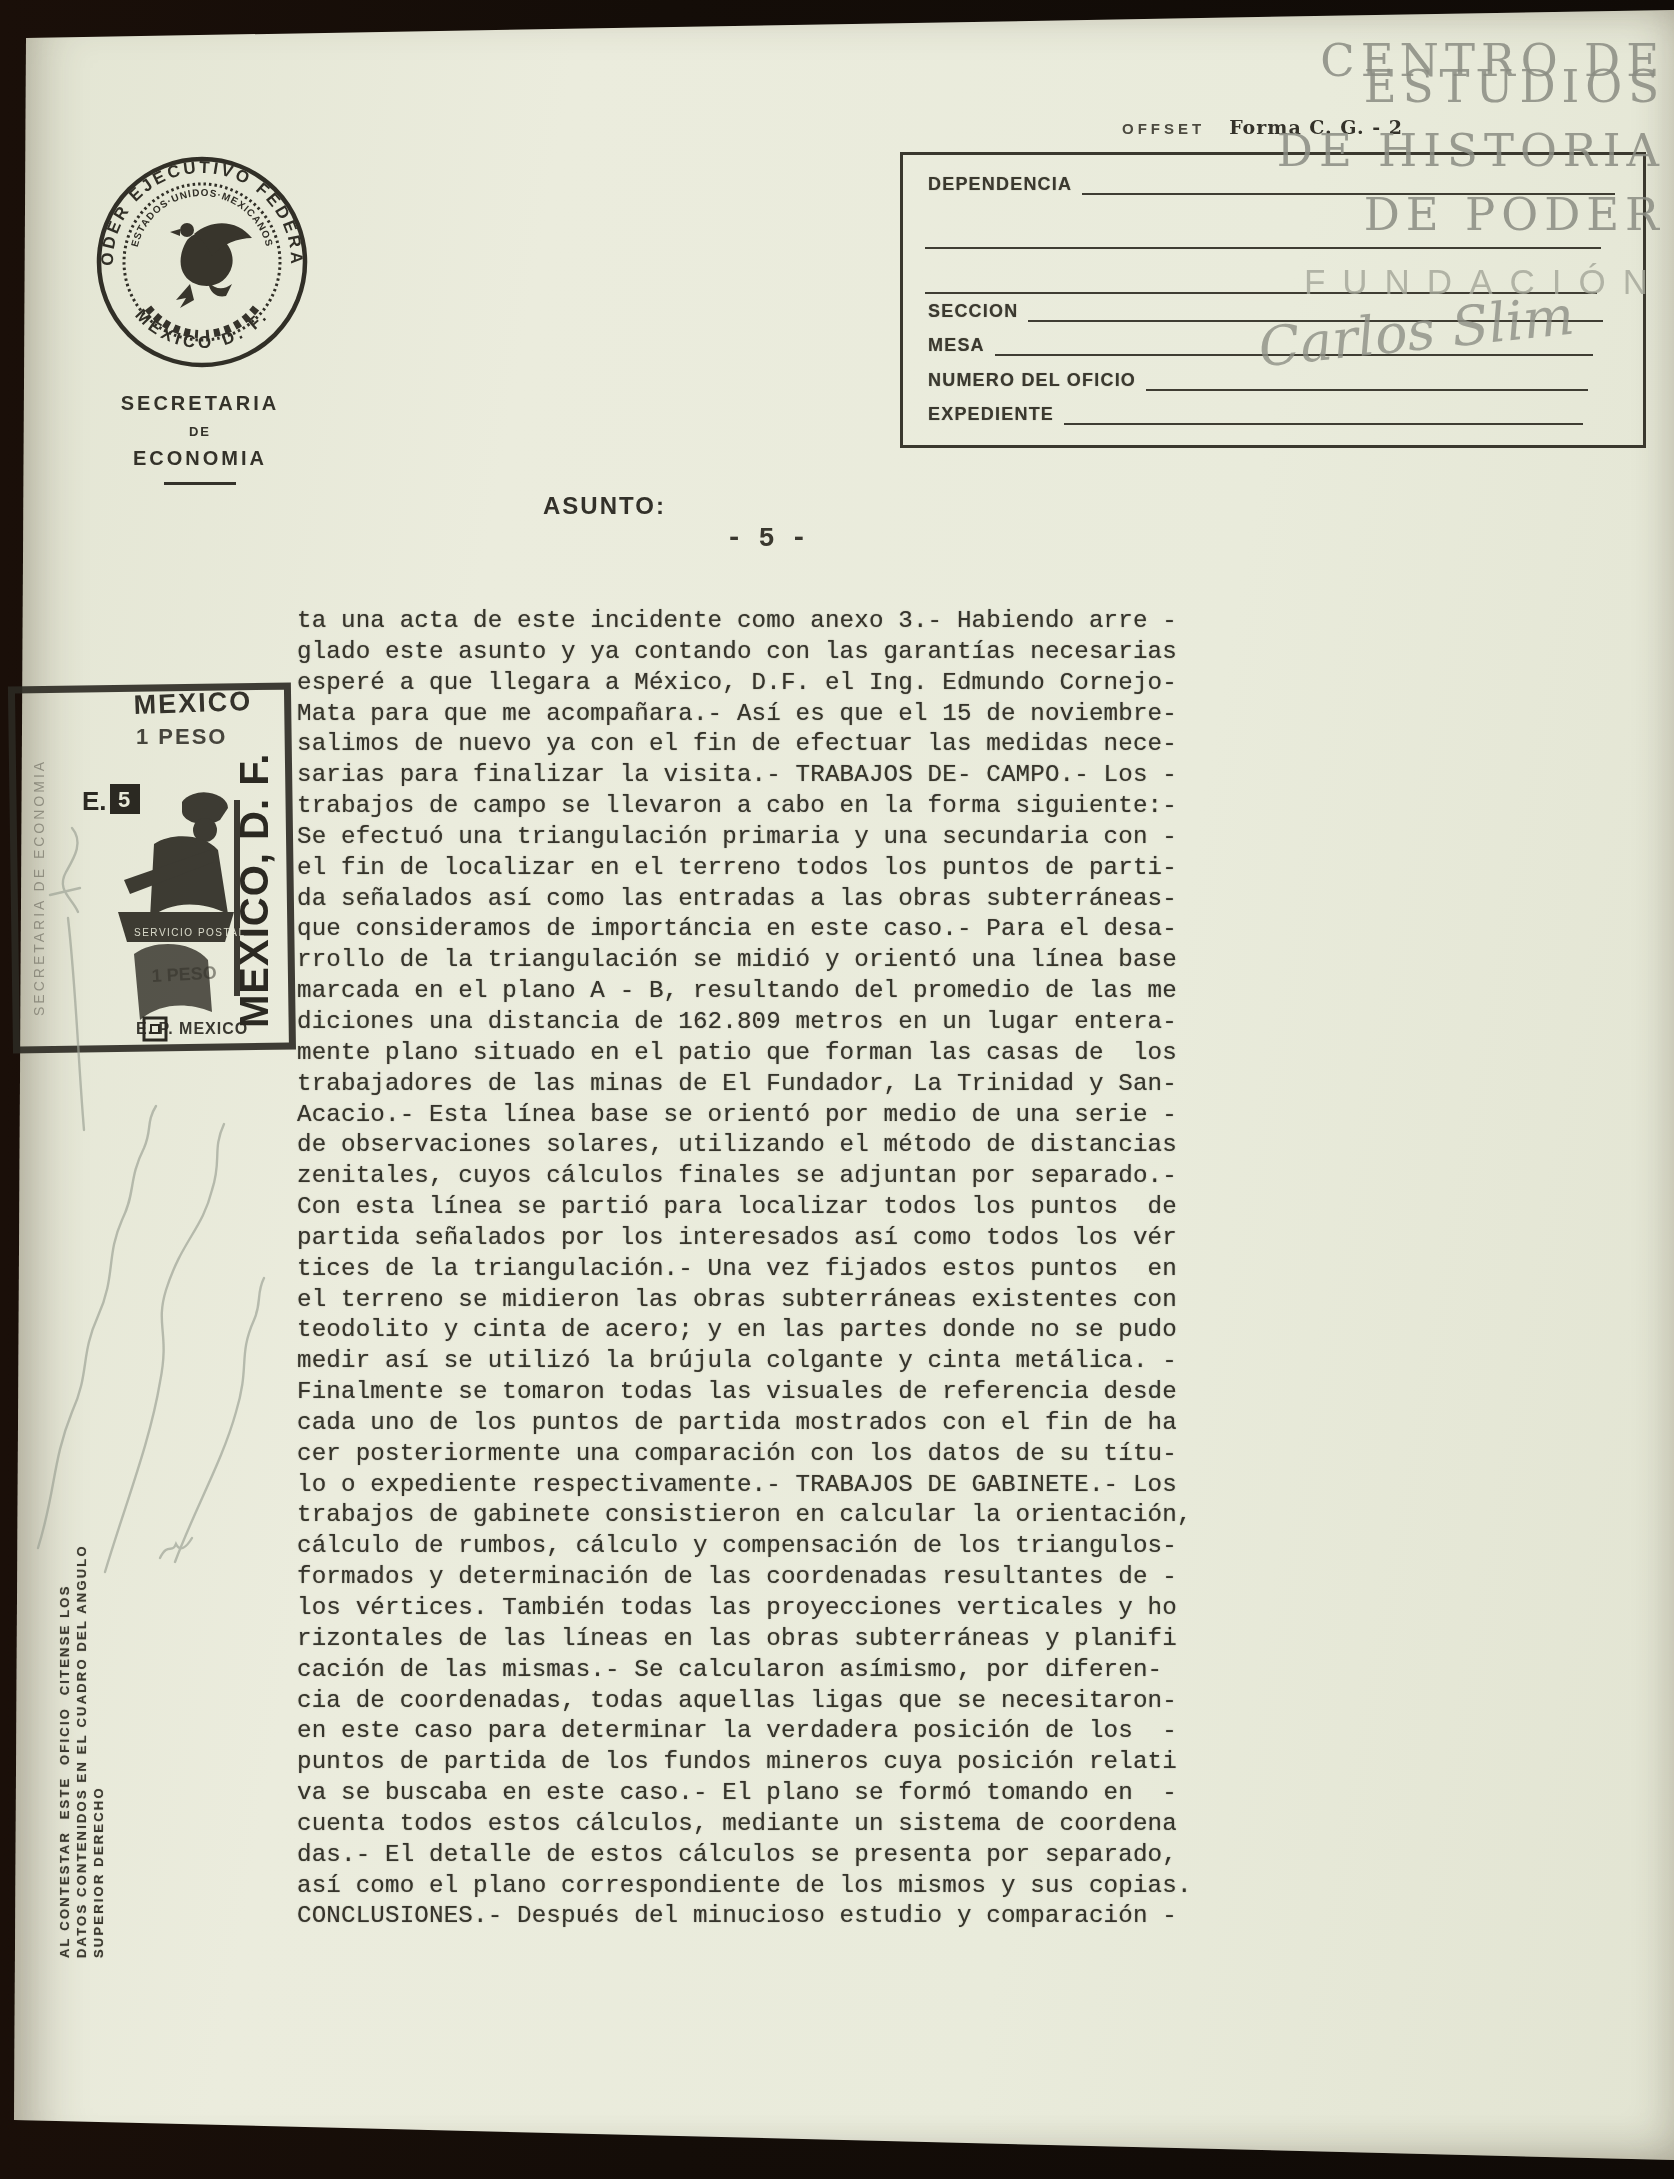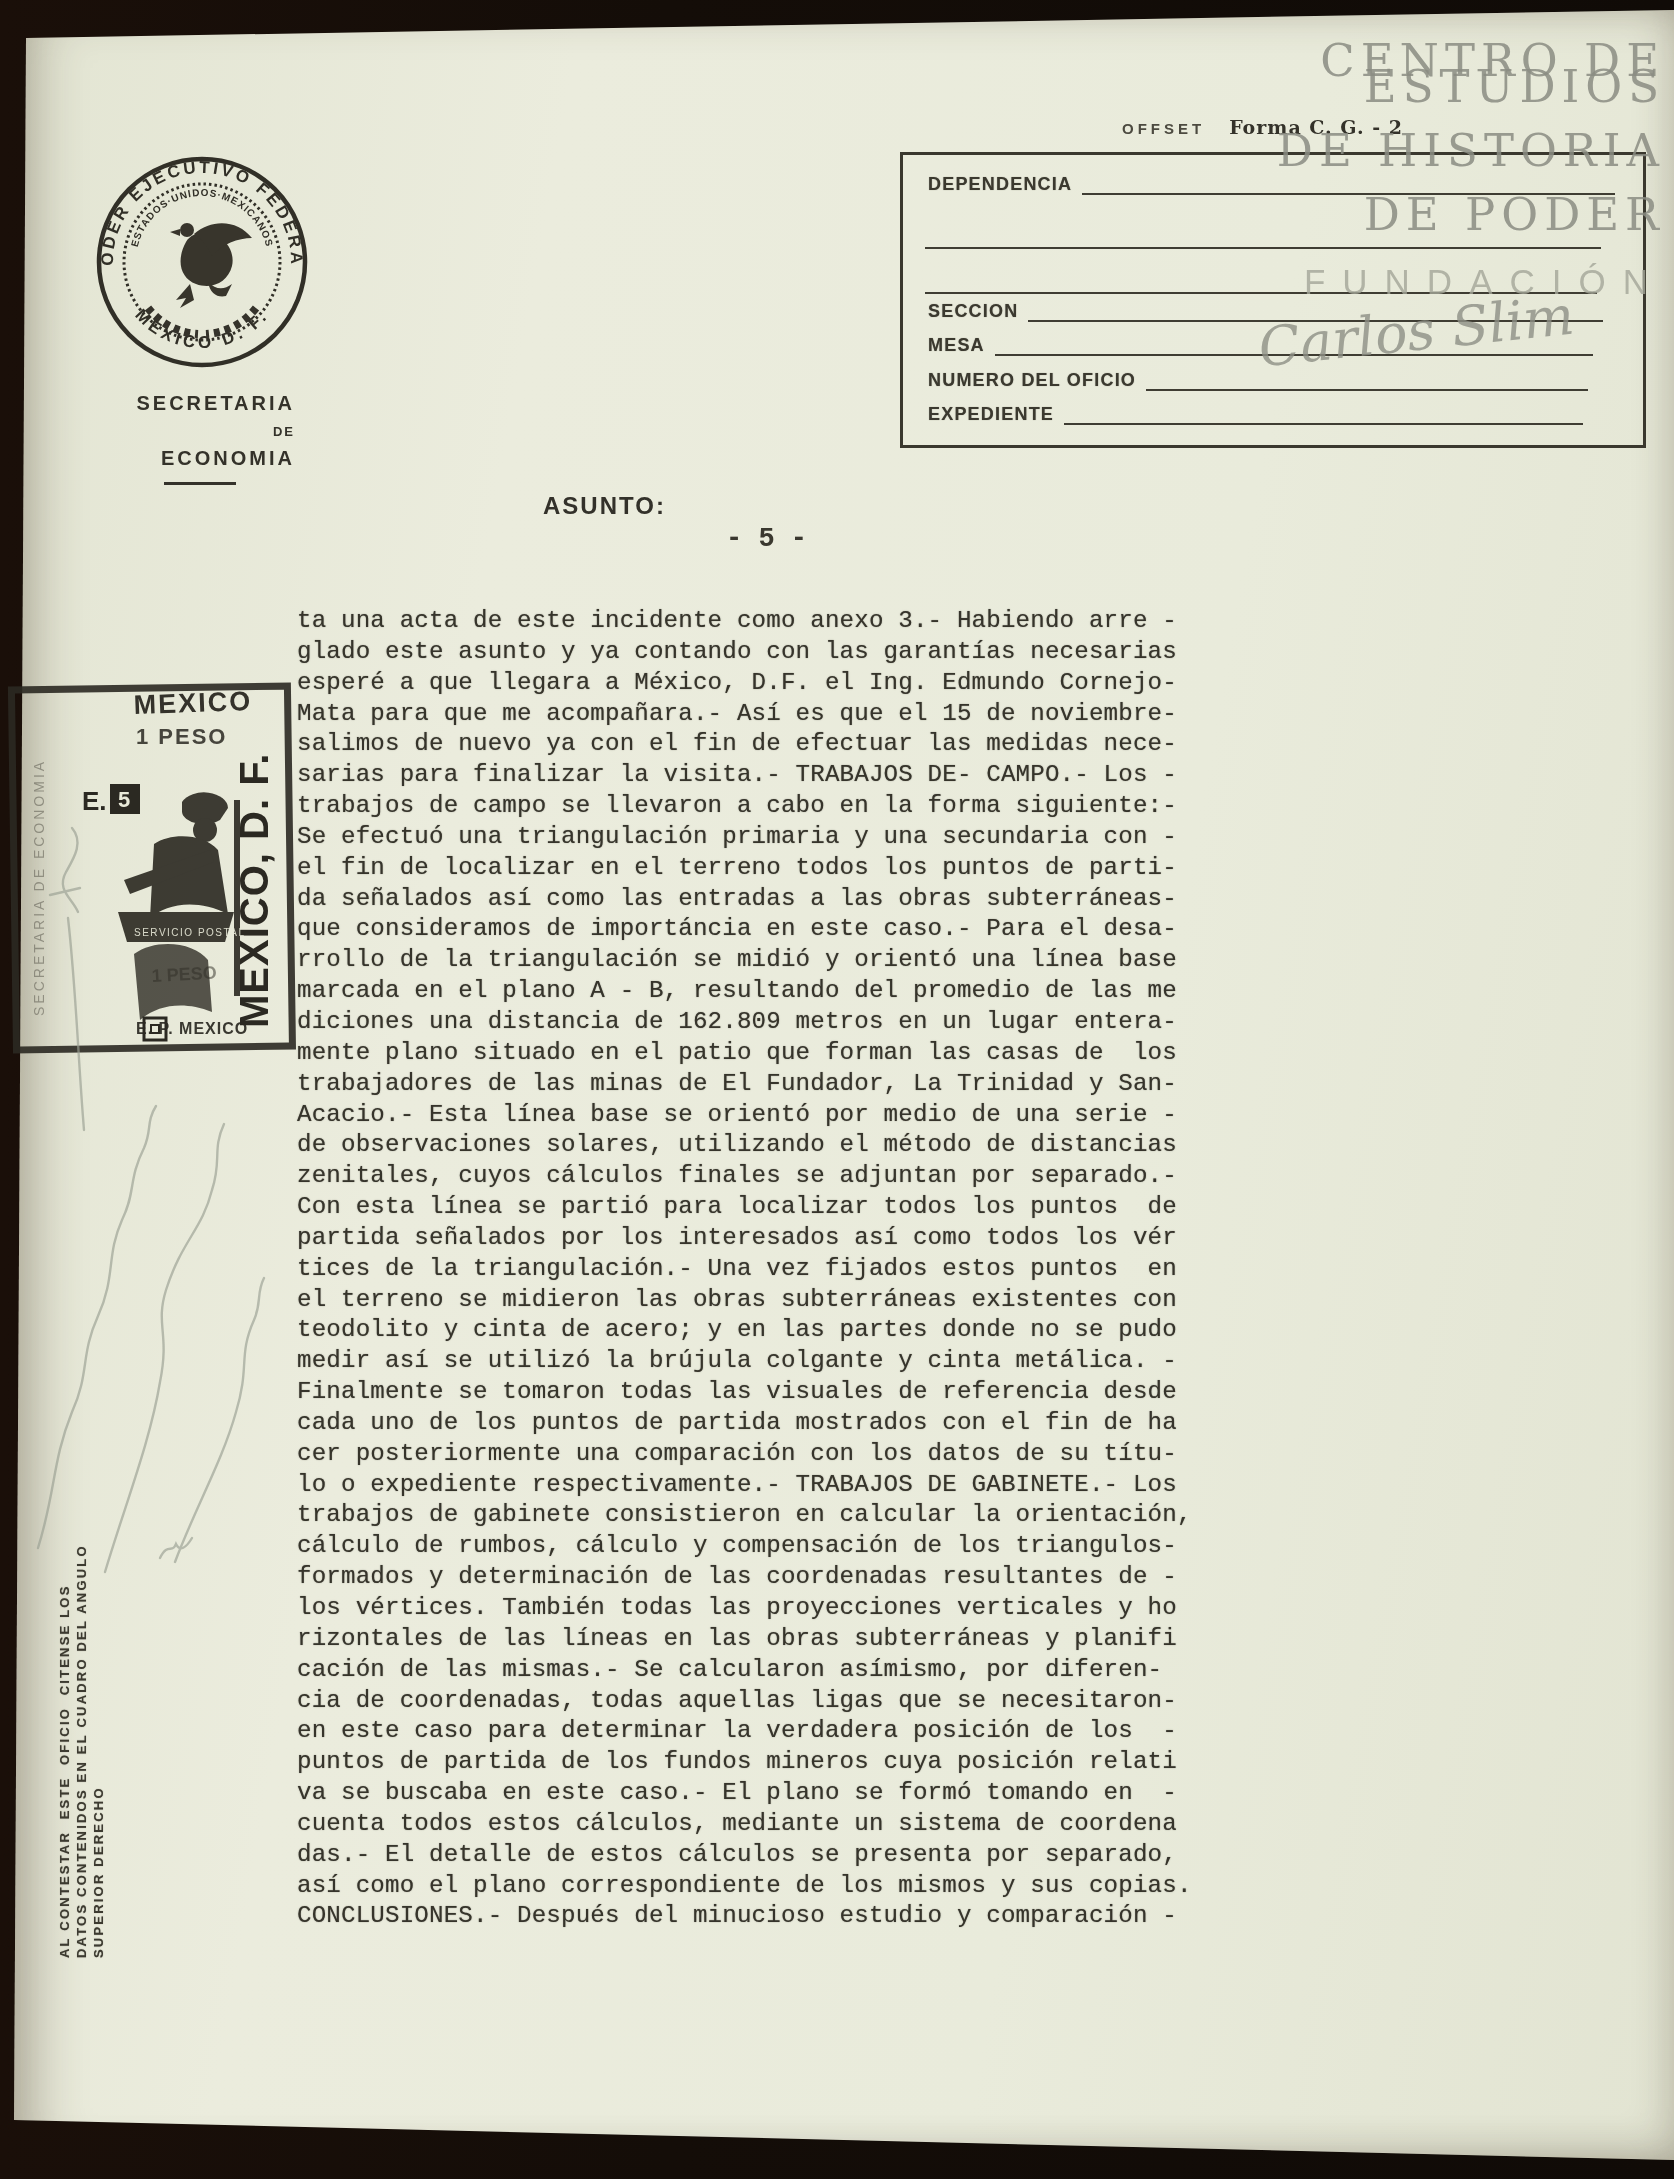--- a/index.html
+++ b/index.html
@@ -15,21 +15,21 @@
   .flabel{font-weight:bold;font-size:18px;letter-spacing:1.2px;color:#3b392f;white-space:nowrap;text-shadow:0 0 1px rgba(59,57,47,.55);}
   .fline{flex:1;border-bottom:2px solid #3f3d33;margin-left:10px;height:100%;}
   .offsetline{left:1122px;top:116px;white-space:nowrap;}
   .offset-light{font-size:15px;letter-spacing:4px;color:#4c4a40;font-weight:bold;}
   .offset-bold{font-family:"DejaVu Serif",serif;font-weight:bold;font-size:19px;color:#34322a;margin-left:24px;letter-spacing:1px;}
   
   .wm{right:9px;text-align:right;font-family:"DejaVu Serif",serif;color:#8b8d83;opacity:.85;letter-spacing:6px;font-size:45px;line-height:46px;white-space:nowrap;pointer-events:none;}
   .wm-fund{right:9px;font-family:"Liberation Sans",sans-serif;color:#a4a699;opacity:.8;font-size:35px;letter-spacing:17px;white-space:nowrap;pointer-events:none;}
   .wm-sig{left:1258px;top:300px;font-family:"DejaVu Serif",serif;font-style:italic;font-size:54px;color:#8e9086;opacity:.8;transform:rotate(-6deg);white-space:nowrap;pointer-events:none;}
   
-  .agency{left:105px;top:392px;width:190px;text-align:right;color:#34322a;}
+  .agency{left:105px;top:392px;width:190px;text-align:center;color:#34322a;}
   .agency .l1{font-size:20px;font-weight:bold;letter-spacing:3px;}
   .agency .l2{font-size:13px;font-weight:bold;letter-spacing:2px;margin-top:9px;}
   .agency .l3{font-size:20px;font-weight:bold;letter-spacing:3px;margin-top:8px;}
   .agency .rule{width:72px;border-bottom:3px solid #34322a;margin:12px auto 0 auto;}
   
   .subject{left:543px;top:492px;font-size:24px;font-weight:bold;letter-spacing:2px;color:#33312a;text-align:center;}
   .pageno{left:726px;top:524px;font-family:"Liberation Mono",monospace;font-size:27px;font-weight:bold;color:#3a382f;}
   .body-pre{left:280px;top:589px;margin:17px;font-family:"Liberation Mono",monospace;
     font-size:24.2px;line-height:30.85px;letter-spacing:0.15px;color:#36342b;
     white-space:pre;text-shadow:0 0 1.2px rgba(46,44,36,.55);}

